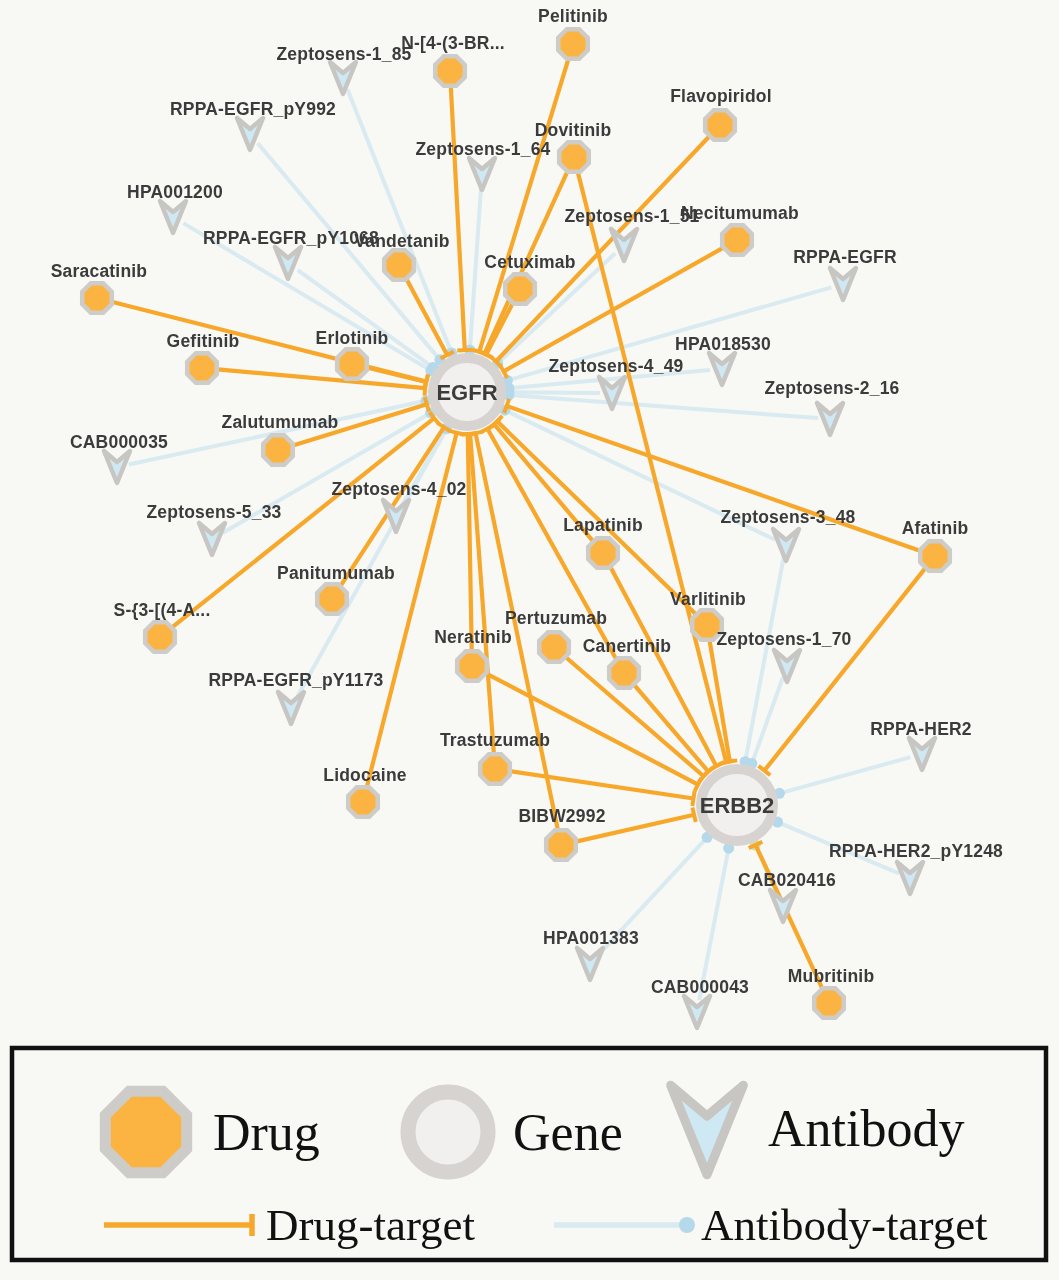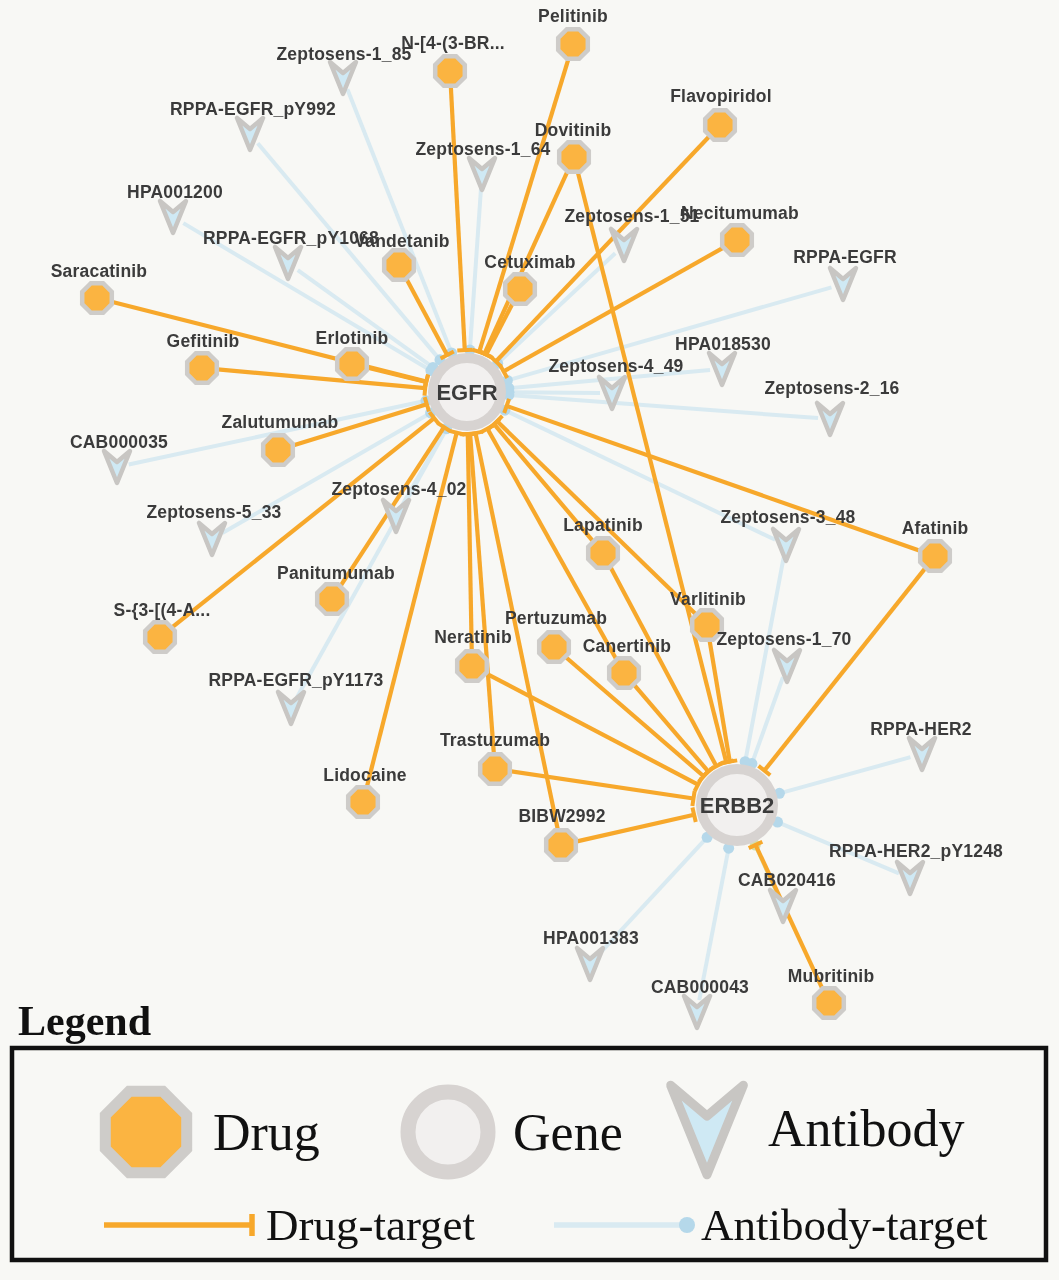--- a/index.html
+++ b/index.html
@@ -232,14 +232,13 @@
         <text x="513" y="1132" class="legend-item">Gene</text>
         <text x="768" y="1128" class="legend-item">Antibody</text>
         <line x1="104" y1="1225" x2="250" y2="1225" stroke="#f7a82b" stroke-width="5.5"></line>
         <line x1="252" y1="1214" x2="252" y2="1236" stroke="#f7a82b" stroke-width="5.5"></line>
         <text x="266" y="1225" class="legend-edge">Drug-target</text>
         <line x1="554" y1="1225" x2="682" y2="1225" stroke="#d9eaf1" stroke-width="5.5"></line>
         <circle cx="687" cy="1225" r="8" fill="#b5d8ea"></circle>
         <text x="701" y="1225" class="legend-edge">Antibody-target</text>
       </g>
     </svg>
-  <div class="legend-title">Legend</div>
 </div>
 
 </body></html>

